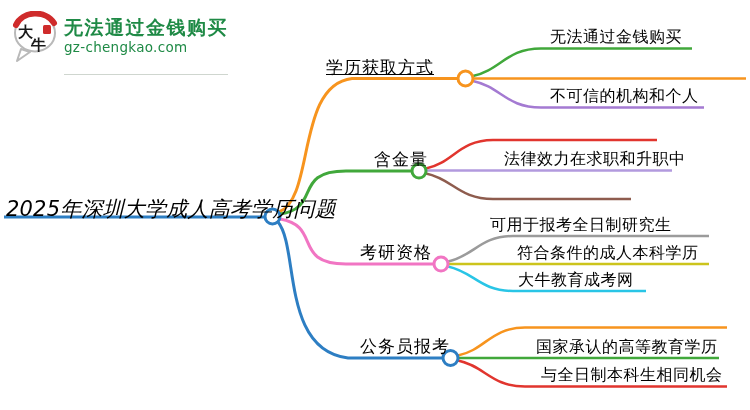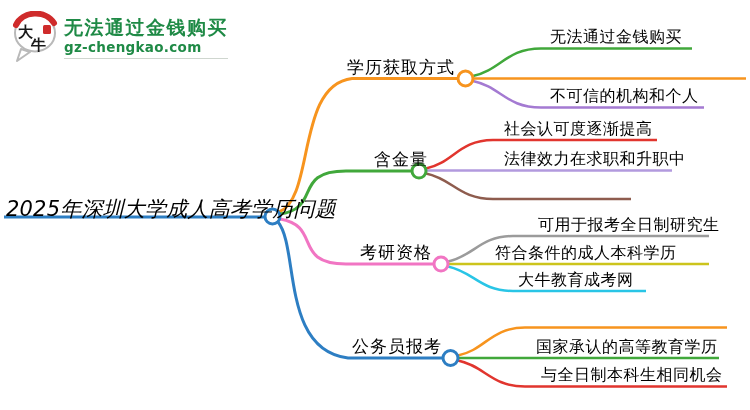--- a/index.html
+++ b/index.html
@@ -8,21 +8,21 @@
     font-family:"DejaVu Sans","Liberation Sans",sans-serif;
   }
   .lines{position:absolute;left:0;top:0;width:750px;height:410px;}
   .topic{position:absolute;color:#000000;white-space:nowrap;line-height:1.25;}
   .root-title{font-size:21px;letter-spacing:0.2px;font-style:italic;}
   .branch-label{font-size:17px;letter-spacing:1px;}
   .sub-label{font-size:16px;letter-spacing:0.5px;}
   .logo{position:absolute;left:12px;top:11px;display:flex;align-items:flex-start;gap:6px;}
   .logo-text{display:flex;flex-direction:column;margin-top:6px;}
   .site-name{color:#1f8a46;font-weight:bold;font-size:19px;letter-spacing:1.5px;line-height:1.15;}
-  .site-url{color:#1f8a46;font-weight:bold;font-size:13.5px;letter-spacing:0.3px;line-height:1.25;border-bottom:1px solid #cfd6cf;padding-bottom:2px;}
+  .site-url{color:#1f8a46;font-weight:normal;font-size:13.5px;letter-spacing:0.3px;line-height:1.25;border-bottom:1px solid #cfd6cf;padding-bottom:18px;}
 </style>
 </head>
 <body>
 
 <div class="stage">
 
   <svg class="lines" viewBox="0 0 750 410" fill="none">
 
     <path d="M4 217 H265" stroke-width="3" stroke="#2d7ec3"></path>
 
@@ -63,31 +63,30 @@
       <text x="19" y="39" font-size="15" font-weight="bold" fill="#1a1a1a">牛</text>
     </svg>
     <div class="logo-text">
       <span class="site-name">无法通过金钱购买</span>
       <span class="site-url">gz-chengkao.com</span>
     </div>
   </div>
 
   <div class="topic root-title" style="left:6px;top:196px;">2025年深圳大学成人高考学历问题</div>
 
-  <div class="topic branch-label" style="left:347px;top:57px;">学历获取方式</div>
+  <div class="topic branch-label" style="left:326px;top:57px;text-decoration:underline;">学历获取方式</div>
   <div class="topic branch-label" style="left:362px;top:149px;margin-left:12px;">含金量</div>
   <div class="topic branch-label" style="left:360px;top:242px;">考研资格</div>
-  <div class="topic branch-label" style="left:352px;top:336px;">公务员报考</div>
+  <div class="topic branch-label" style="left:360px;top:336px;">公务员报考</div>
 
   <div class="topic sub-label" style="left:550px;top:27px;">无法通过金钱购买</div>
   <div class="topic sub-label" style="left:550px;top:86px;">不可信的机构和个人</div>
 
-  <div class="topic sub-label" style="left:504px;top:119px;">社会认可度逐渐提高</div>
   <div class="topic sub-label" style="left:504px;top:149px;">法律效力在求职和升职中</div>
 
-  <div class="topic sub-label" style="left:538px;top:215px;">可用于报考全日制研究生</div>
-  <div class="topic sub-label" style="left:495px;top:243px;">符合条件的成人本科学历</div>
+  <div class="topic sub-label" style="left:490px;top:215px;">可用于报考全日制研究生</div>
+  <div class="topic sub-label" style="left:517px;top:243px;">符合条件的成人本科学历</div>
   <div class="topic sub-label" style="left:518px;top:270px;">大牛教育成考网</div>
 
   <div class="topic sub-label" style="left:536px;top:337px;">国家承认的高等教育学历</div>
   <div class="topic sub-label" style="left:541px;top:365px;text-align:right;">与全日制本科生相同机会</div>
 
 </div>
 
 </body></html>

